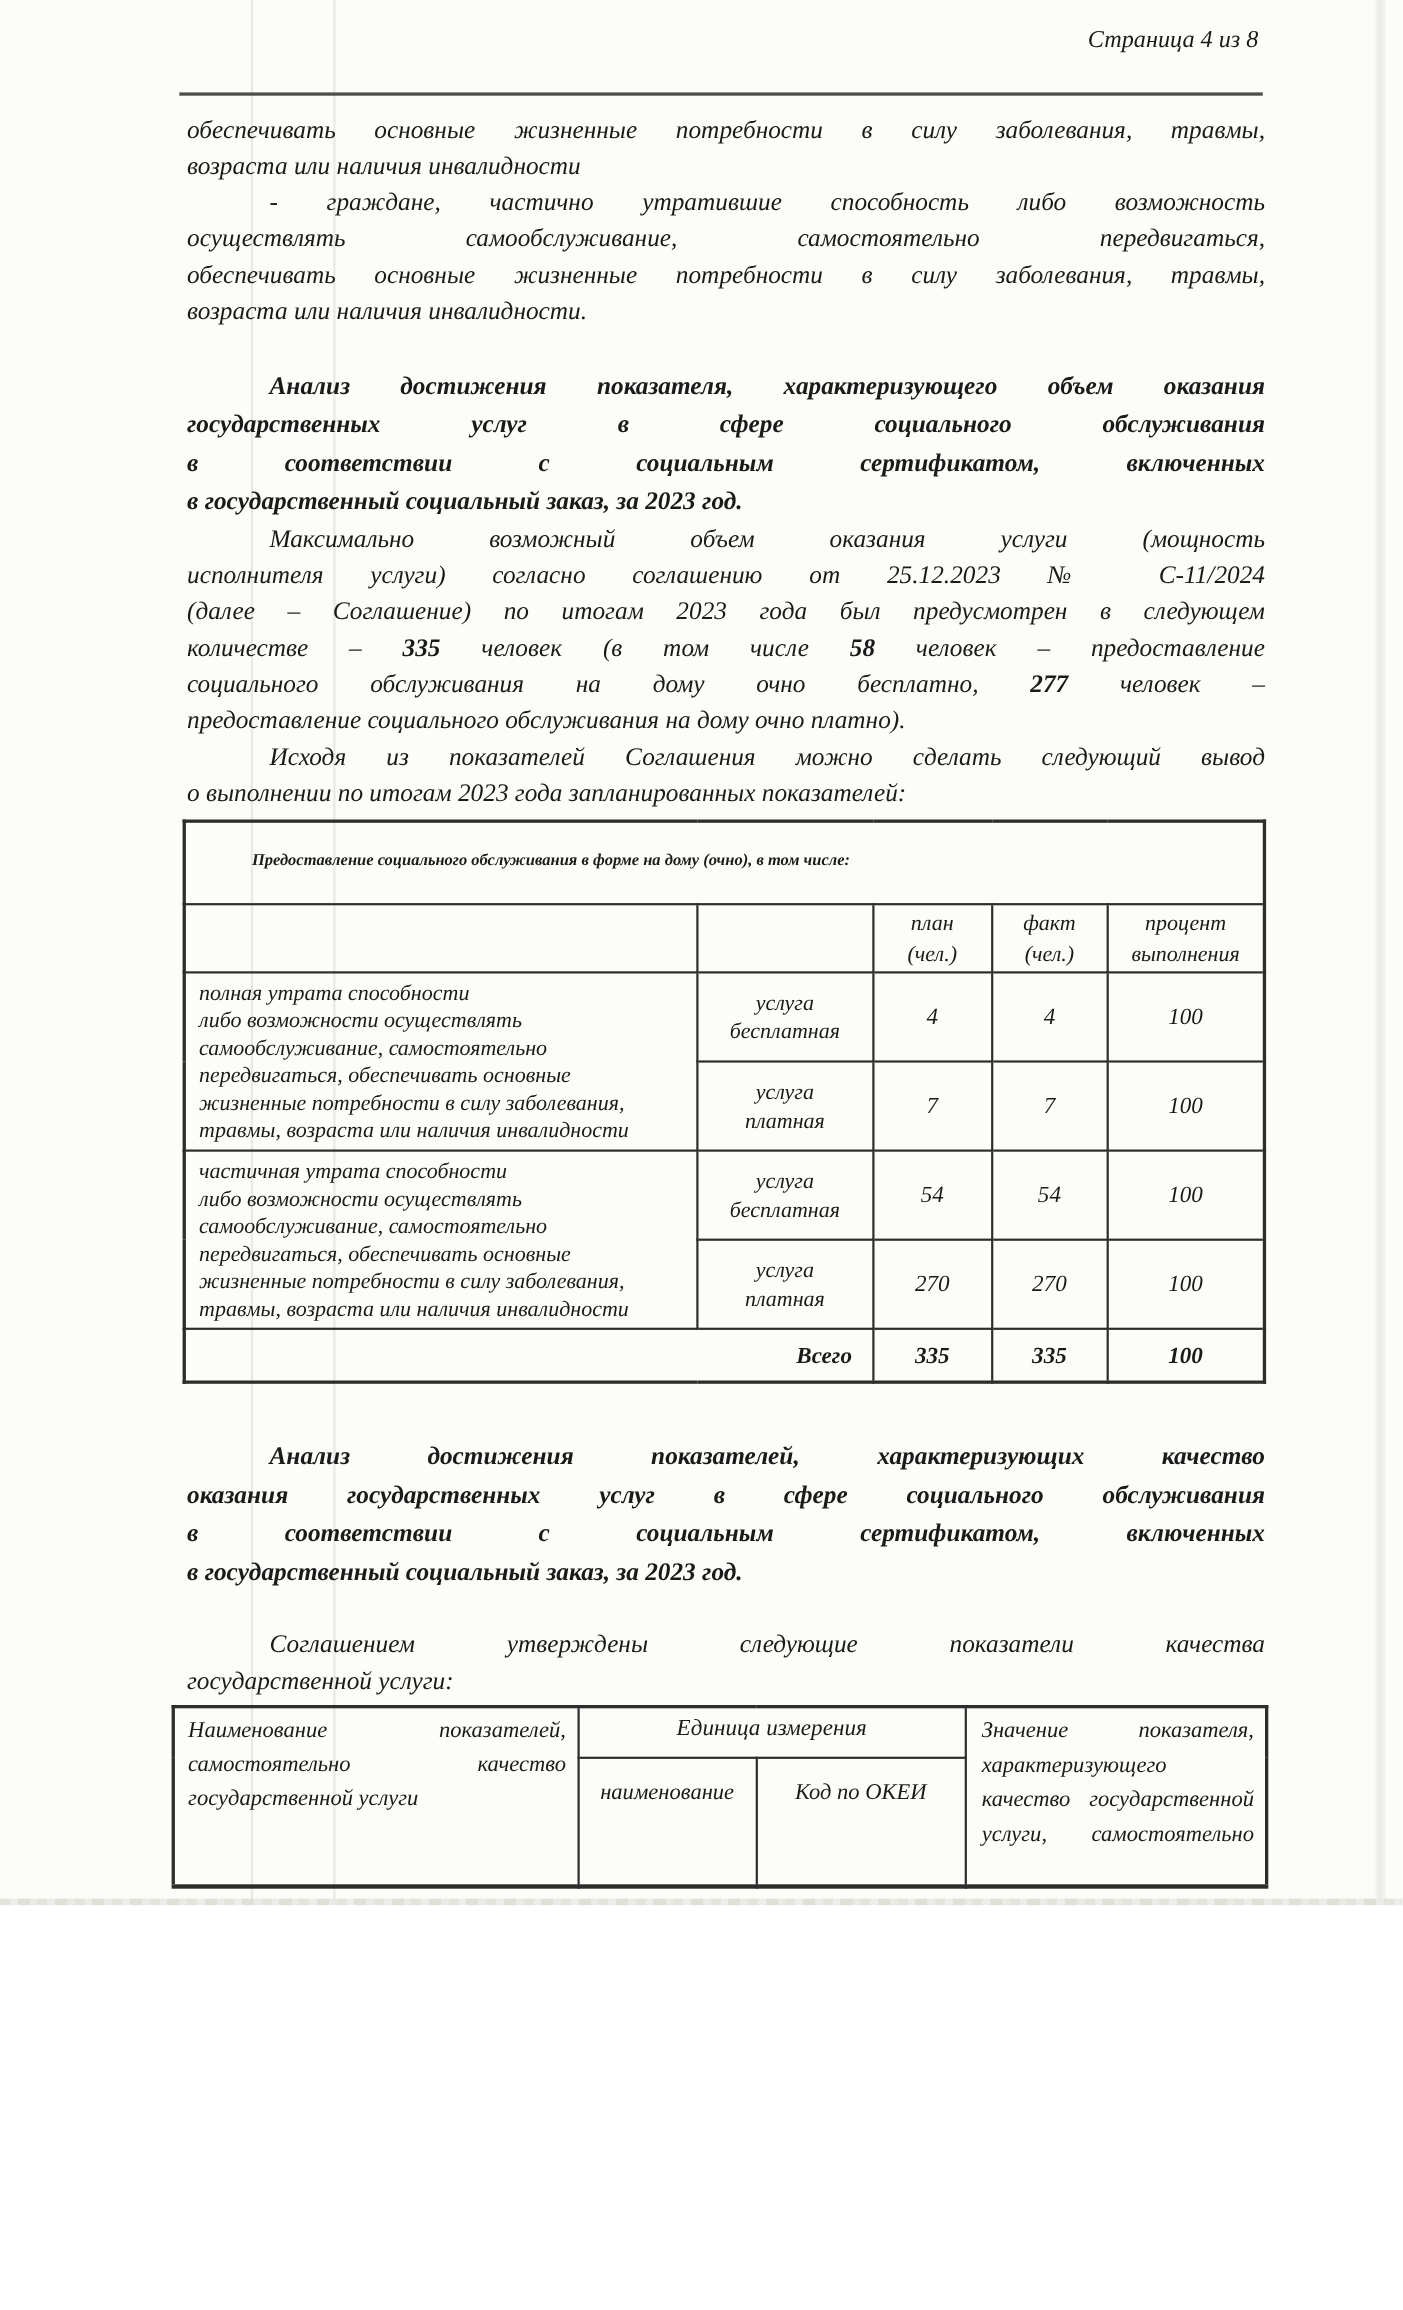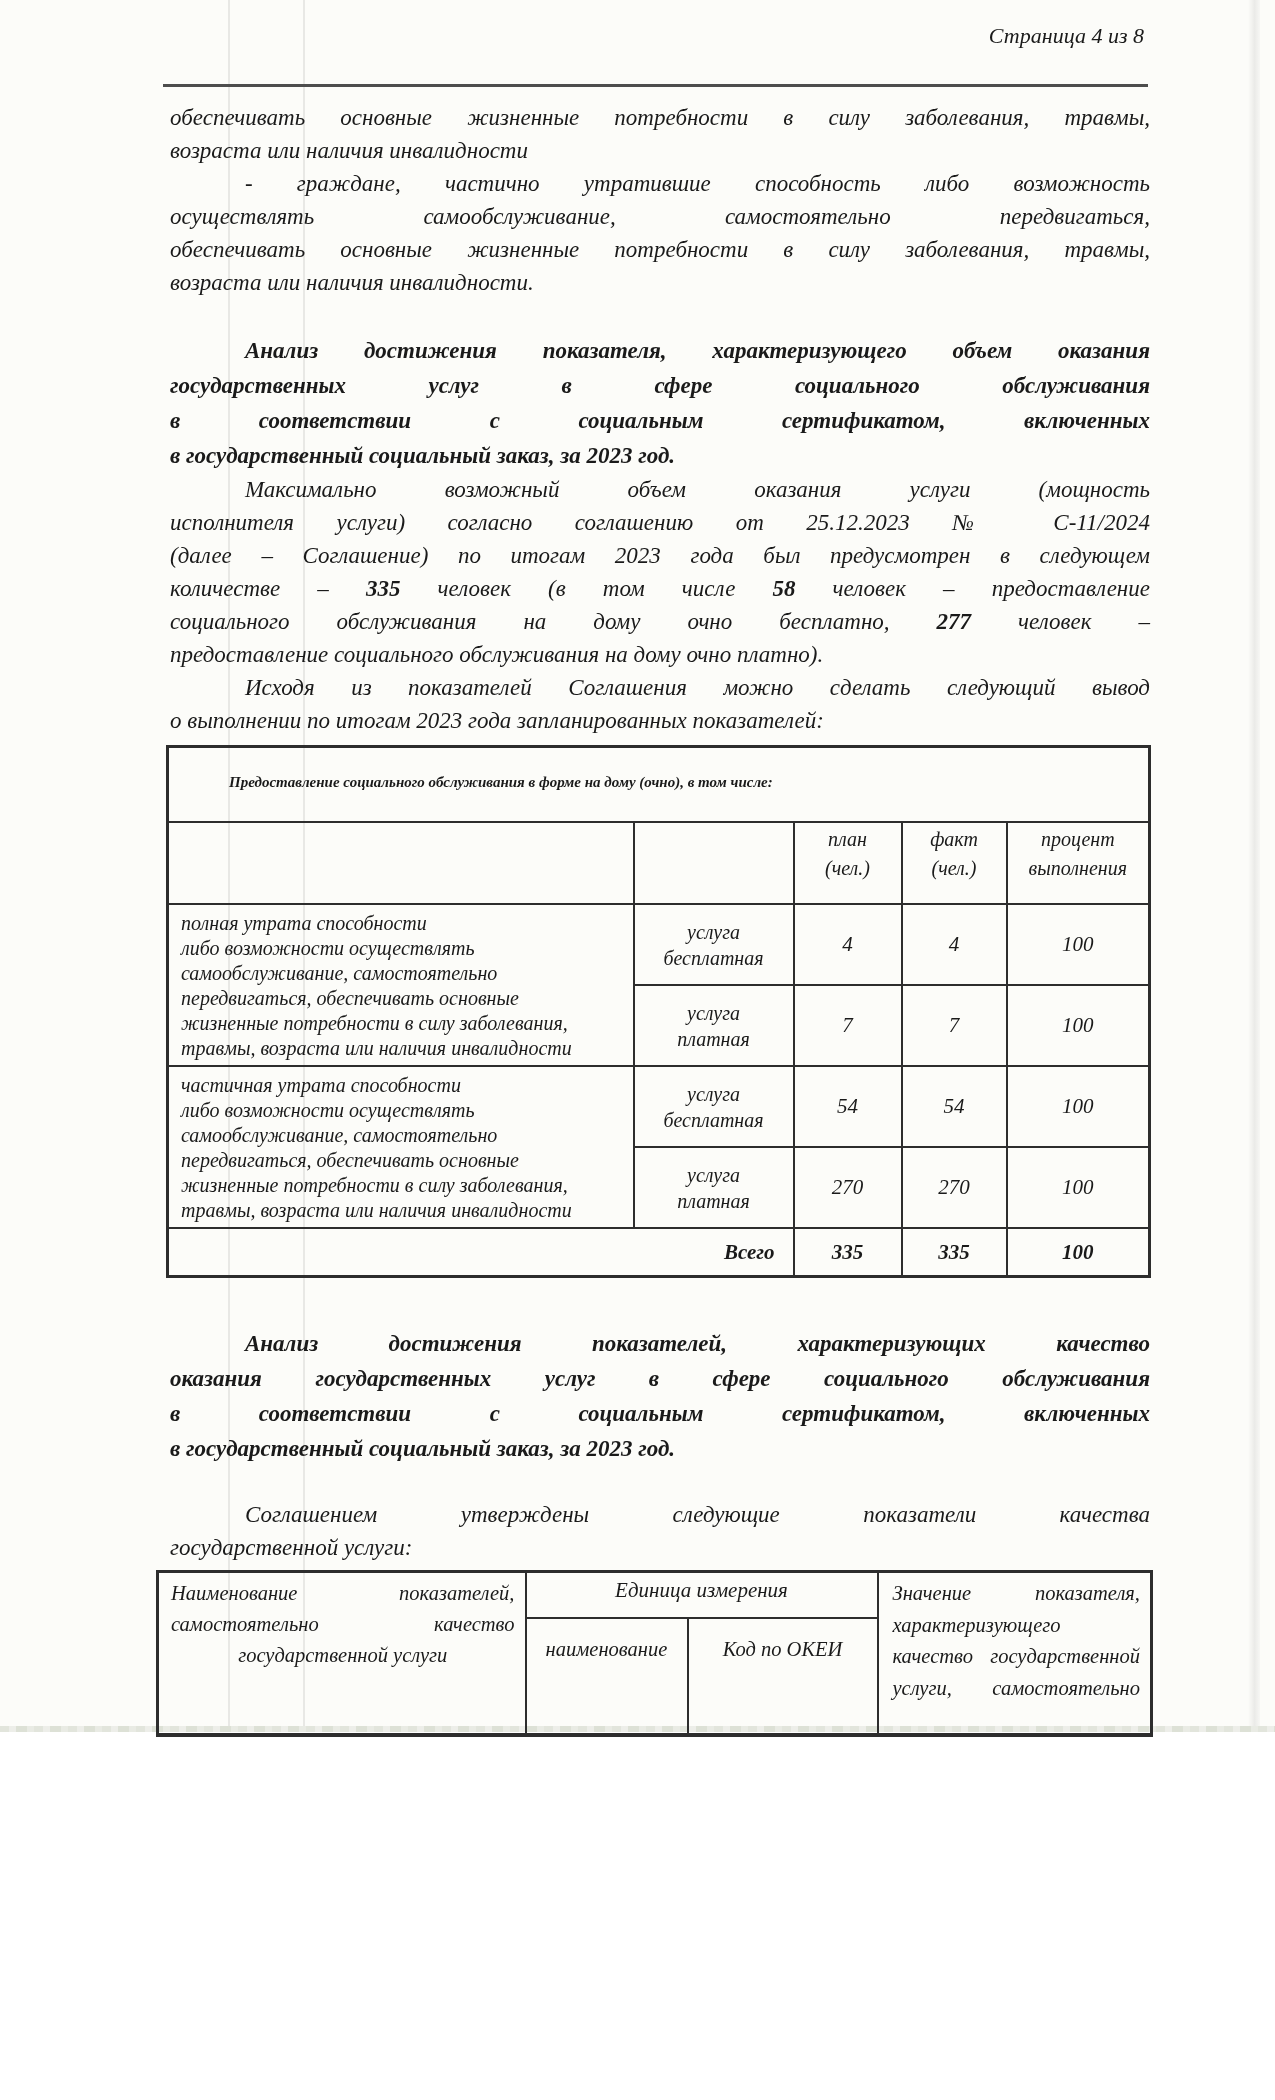--- a/index.html
+++ b/index.html
@@ -41,36 +41,36 @@
   .heading { font-weight:bold; line-height:35px; }
   .h-vol { margin-top:34px; }
   .h-qual { margin-top:48px; }
   .p5 { margin-top:32px; }
 
   
   table { border-collapse:collapse; table-layout:fixed; }
   .t1 { margin-top:8px; margin-left:-4px; width:982px; font-size:20px; border:3px solid #2d2d2d; }
   .t1 td { border:2px solid #2d2d2d; }
   .t1-title { font-weight:bold; font-size:15px; padding:26px 10px 30px 60px; text-align:left; }
-  .hc { text-align:center; vertical-align:middle; height:58px; line-height:29px; padding:2px 2px 20px; }
+  .hc { text-align:center; vertical-align:middle; height:58px; line-height:29px; padding:2px 2px 0; }
   .cat { text-align:left; vertical-align:top; padding:6px 8px 4px 12px; line-height:25px; height:auto; }
   .cat .ln { text-align:left; }
   .svc { text-align:center; vertical-align:middle; height:73px; line-height:26px; padding:2px; }
   .num { text-align:center; vertical-align:middle; font-size:21px; }
   .t-total td { height:44px; vertical-align:middle; }
   .total-label { text-align:right; font-weight:bold; font-size:21px; padding-right:18px; }
   .total-num { font-weight:bold; }
 
   
   .t2 { margin-top:6px; margin-left:-14px; width:994px; font-size:20.5px; border:3px solid #2d2d2d; border-bottom-width:4px; }
   .t2 td { border:2px solid #2d2d2d; vertical-align:top; }
   .t2 .c1 { padding:5px 10px 8px 12px; line-height:31px; }
   .t2 .c4 { padding:5px 10px 8px 14px; line-height:31.5px; }
   .jcell .ln { text-align:justify; text-align-last:justify; }
-  .jcell .ln.last { text-align:center; text-align-last:auto; }
+  .jcell .ln.last { text-align:left; text-align-last:auto; }
   .unit-h { text-align:center; height:38px; padding-top:5px; font-size:21px; vertical-align:top; }
   .unit-sub { text-align:center; height:98px; padding-top:15px; line-height:30px; }
 </style>
 </head>
 <body>
 
 <div class="page">
   <div class="sheet"></div>
   <div class="fold-line fold-1"></div>
   <div class="fold-line fold-2"></div>

